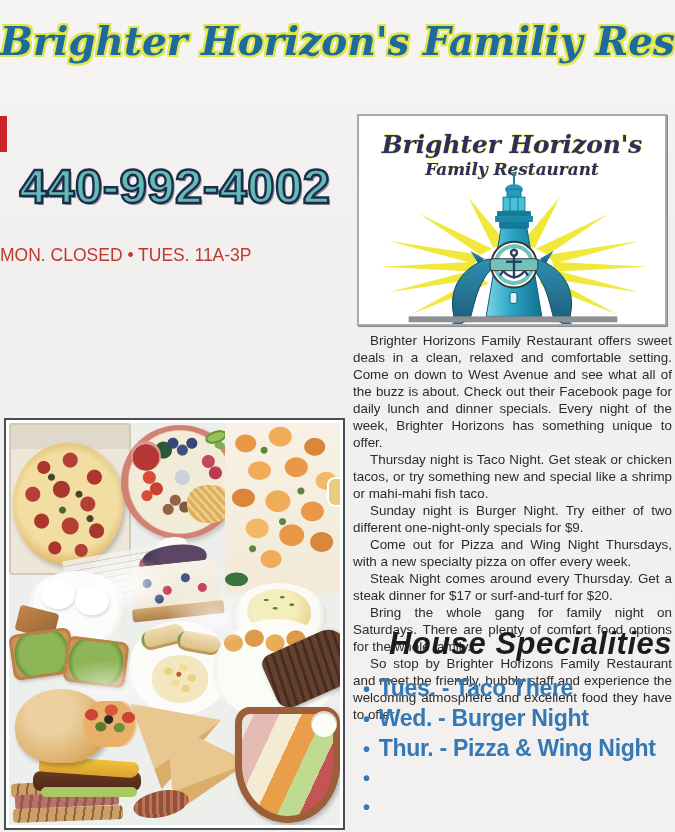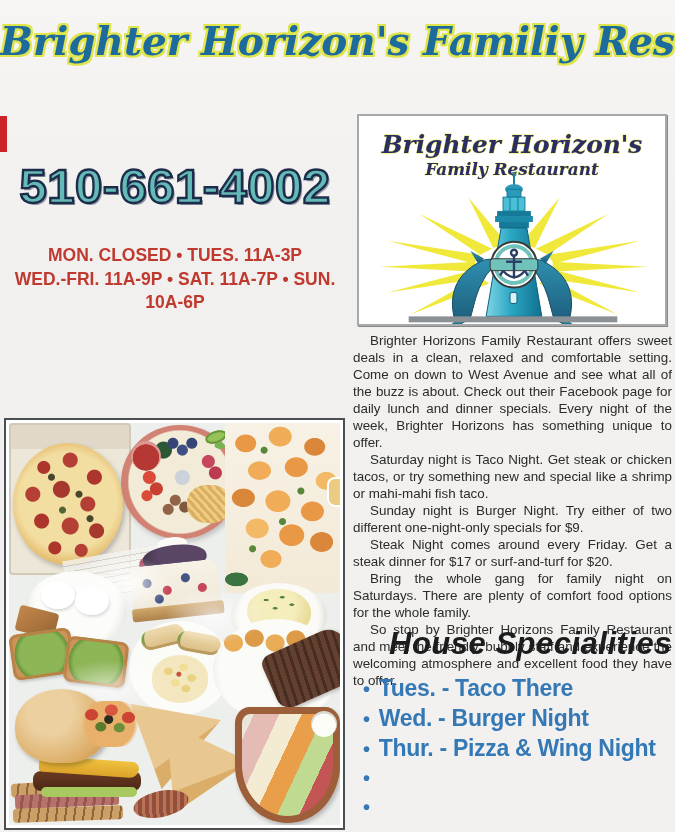--- a/index.html
+++ b/index.html
@@ -28,22 +28,22 @@
     font-family:"DejaVu Serif", serif; font-style:italic; font-weight:bold;
     font-size:30px; color:#1b1b1b; letter-spacing:1px;
   }
   .phone {
     position:absolute; left:0; top:50px; width:350px; text-align:center;
     font-size:49px; font-weight:800; letter-spacing:0.5px; color:#63bab6;
     -webkit-text-stroke:2.4px #1d2c4a;
     text-shadow:2px 2px 0 rgba(29,44,74,.45);
   }
   .hours {
-    position:absolute; left:0; top:136px; width:350px; text-align:center;
-    color:#c0392f; font-weight:bold; font-size:17.5px; line-height:1.35;
+    position:absolute; left:0; top:136px; width:350px; text-align:left;
+    color:#c0392f; font-weight:normal; font-size:17.5px; line-height:1.35;
   }
   .address {
     position:absolute; left:0; top:190px; width:350px; text-align:center;
     color:#1c5e97; font-weight:800; font-size:32px; line-height:1.3; letter-spacing:-0.5px;
   }
   .facebook {
     position:absolute; left:0; top:276px; width:350px; text-align:center;
     color:#4db3ab; font-weight:bold; font-size:21px;
   }
 
@@ -271,24 +271,23 @@
 </style>
 </head>
 <body>
 
 <div class="page">
 
   <div class="main-title">Brighter Horizon's Familiy Restarant</div>
 
   <div class="left-col">
     <div class="red-accent"></div>
-    <div class="phone">510-661-4002</div>
+    <div class="phone">440-992-4002</div>
     <div class="hours">
       <div>MON. CLOSED • TUES. 11A-3P</div>
-      <div>WED.-FRI. 11A-9P • SAT. 11A-7P • SUN. 10A-6P</div>
     </div>
 
     <div class="collage">
       <div class="collage-inner">
         <div class="pizza-box"></div>
         <div class="pizza"></div>
         <div class="newspaper"></div>
         <div class="salad-plate"></div>
         <div class="sauce-cup"></div>
         <div class="tortilla-strips"></div>
@@ -415,23 +414,24 @@
 
         <rect x="50" y="200" width="210" height="6" fill="#8b9095"></rect>
 
         <text x="154" y="36" text-anchor="middle" font-family="DejaVu Serif, serif" font-style="italic" font-weight="bold" font-size="25" fill="#2b2e63" stroke="#e8e84e" stroke-width="0.8" paint-order="stroke">Brighter  Horizon's</text>
         <text x="154" y="58" text-anchor="middle" font-family="DejaVu Serif, serif" font-style="italic" font-weight="bold" font-size="17" fill="#2b2e63" stroke="#e8e84e" stroke-width="0.6" paint-order="stroke">Family Restaurant</text>
       </svg>
     </div>
 
     <div class="article">
       <p>Brighter Horizons Family Restaurant offers sweet deals in a clean, relaxed and comfortable setting. Come on down to West Avenue and see what all of the buzz is about. Check out their Facebook page for daily lunch and dinner specials. Every night of the week, Brighter Horizons has something unique to offer.</p>
-      <p>Saturday night is Taco Night. Get steak or chicken tacos, or try something new and special like a shrimp or mahi-mahi fish taco.</p>
+      <p>Thursday night is Taco Night. Get steak or chicken tacos, or try something new and special like a shrimp or mahi-mahi fish taco.</p>
       <p>Sunday night is Burger Night. Try either of two different one-night-only specials for $9.</p>
-      <p>Steak Night comes around every Friday. Get a steak dinner for $17 or surf-and-turf for $20.</p>
+      <p>Come out for Pizza and Wing Night Thursdays, with a new specialty pizza on offer every week.</p>
+      <p>Steak Night comes around every Thursday. Get a steak dinner for $17 or surf-and-turf for $20.</p>
       <p>Bring the whole gang for family night on Saturdays. There are plenty of comfort food options for the whole family.</p>
       <p>So stop by Brighter Horizons Family Restaurant and meet the friendly, bubbly staff and experience the welcoming atmosphere and excellent food they have to offer.</p>
     </div>
 
     <div class="spec-heading">House Specialities</div>
 
     <ul class="spec-list">
       <li>
         <span class="dot">•</span>
         <span>Tues. - Taco There</span>

